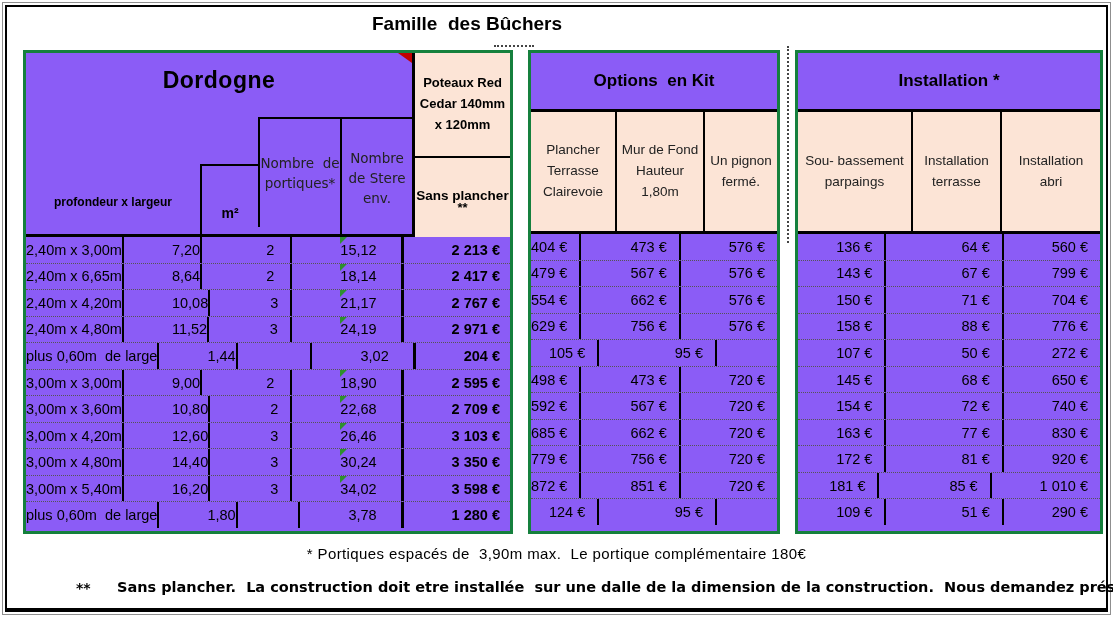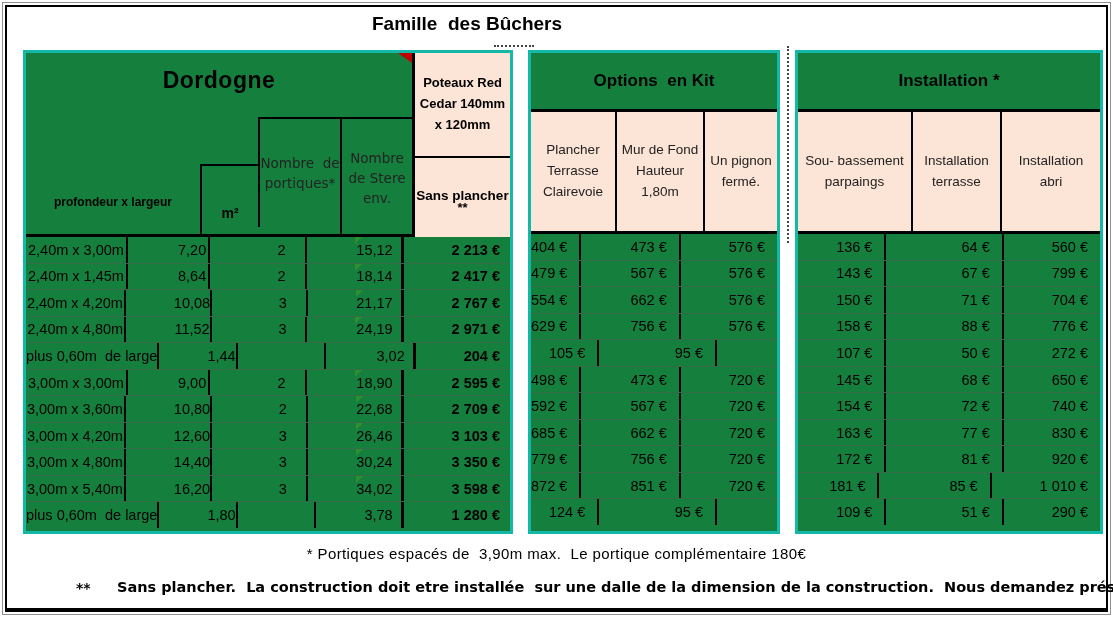--- a/index.html
+++ b/index.html
@@ -9,21 +9,21 @@
   .frame-outer{position:absolute;inset:2px;border:1px solid #8f8f8f;pointer-events:none;}
   .frame-inner{position:absolute;inset:5px;border:2px solid #000;border-bottom-width:4px;pointer-events:none;}
 
   .main-title{position:absolute;top:13px;left:0;width:934px;text-align:center;
               font-size:19px;font-weight:bold;white-space:pre;}
 
   
   .pb-h{position:absolute;left:494px;top:45px;width:40px;border-top:2px dotted #444;}
   .pb-v{position:absolute;left:787px;top:46px;height:197px;border-left:2px dotted #444;}
 
-  .tbl{position:absolute;top:50px;border:3px solid #14b8a6;background:#15803d;}
+  .tbl{position:absolute;top:50px;border:3px solid #15803d;background:#8b5cf6;}
   .tbl-dordogne{left:23px;width:490px;height:484px;}
   .tbl-options{left:528px;width:252px;height:484px;}
   .tbl-install{left:795px;width:308px;height:484px;}
 
   
   .d-hdr{position:relative;height:184px;border-bottom:3px solid #000;}
   .d-title{position:absolute;left:0;top:14px;width:386px;text-align:center;
            font-size:23px;font-weight:bold;letter-spacing:.5px;}
   .d-dim-label{position:absolute;left:0;top:142px;width:174px;text-align:center;
                font-size:12px;font-weight:bold;white-space:pre;}
@@ -61,21 +61,21 @@
   .tbl-install .phc:nth-child(3){flex:1;}
 
   
   .rows{height:291px;display:flex;flex-direction:column;}
   .drow{flex:1;display:flex;border-bottom:1px dotted #555;gap:48px;}
   .drow:last-child{border-bottom:none;}
   .cell{display:flex;align-items:center;font-size:14.5px;white-space:pre;}
   .c-dim{width:174px;border-right:2px solid #000;justify-content:center;}
   .c-m2{width:58px;border-right:2px solid #000;justify-content:center;}
   .c-port{width:82px;border-right:2px solid #000;justify-content:center;}
-  .c-stere{width:76px;border-right:3px solid #000;justify-content:flex-end;padding-right:8px;position:relative;}
+  .c-stere{width:76px;border-right:3px solid #000;justify-content:flex-end;padding-right:24px;position:relative;}
   .c-prix{flex:1;justify-content:flex-end;padding-right:10px;font-weight:bold;}
   .flag{position:absolute;left:0;top:0;width:0;height:0;
         border-top:7px solid #2f8f2f;border-right:7px solid transparent;}
   .c-o1{width:86px;border-right:2px solid #000;}
   .c-o2{width:88px;border-right:2px solid #000;}
   .c-i1{width:115px;border-right:2px solid #000;}
   .c-i2{width:89px;border-right:2px solid #000;}
   .c-o1,.c-o2,.c-o3,.c-i1,.c-i2,.c-i3{justify-content:flex-end;padding-right:12px;}
   .c-o3,.c-i3{flex:1;}
 
@@ -117,21 +117,21 @@
     </div>
     <div class="rows" id="dordogne-rows">
         <div class="drow">
           <div class="cell c-dim">2,40m x 3,00m</div>
           <div class="cell c-m2">7,20</div>
           <div class="cell c-port">2</div>
           <div class="cell c-stere">15,12<i class="flag"></i></div>
           <div class="cell c-prix">2 213 €</div>
         </div>
         <div class="drow">
-          <div class="cell c-dim">2,40m x 1,45m</div>
+          <div class="cell c-dim">2,40m x 6,65m</div>
           <div class="cell c-m2">8,64</div>
           <div class="cell c-port">2</div>
           <div class="cell c-stere">18,14<i class="flag"></i></div>
           <div class="cell c-prix">2 417 €</div>
         </div>
         <div class="drow">
           <div class="cell c-dim">2,40m x 4,20m</div>
           <div class="cell c-m2">10,08</div>
           <div class="cell c-port">3</div>
           <div class="cell c-stere">21,17<i class="flag"></i></div>

